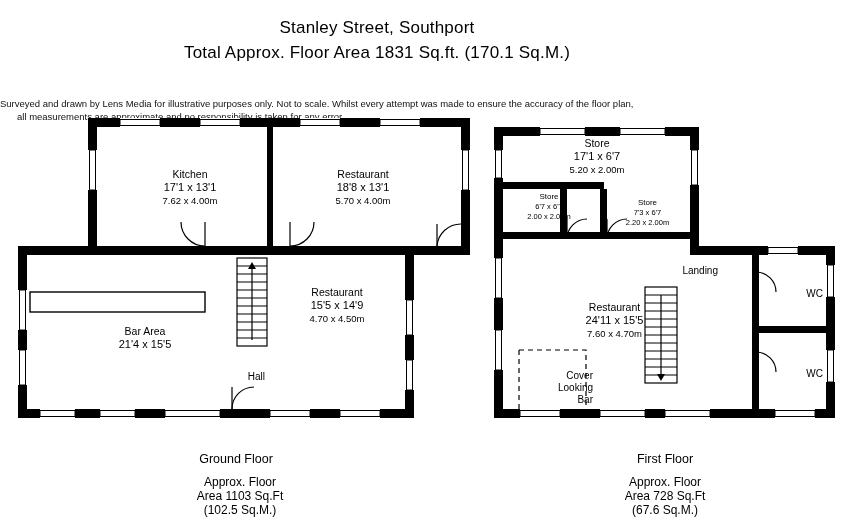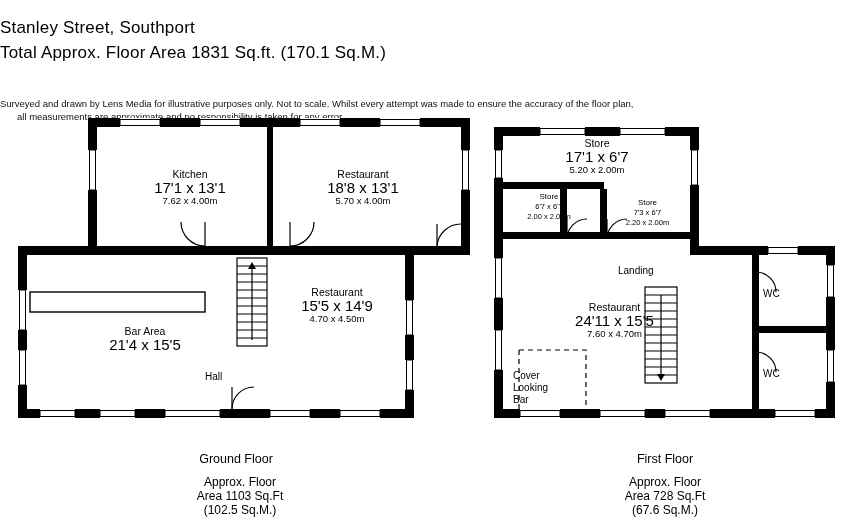--- a/index.html
+++ b/index.html
@@ -16,21 +16,21 @@
     overflow: hidden;
   }
   #page {
     position: relative;
     width: 850px;
     height: 528px;
   }
   .title {
     position: absolute;
     width: 754px;
-    text-align: left;
+    text-align: center;
     font-size: 17px;
     letter-spacing: 0.2px;
   }
   #title-line1 { top: 18px; }
   #title-line2 { top: 43px; }
   .disclaimer {
     position: absolute;
     width: 850px;
     text-align: left;
     font-size: 9.5px;
@@ -53,32 +53,32 @@
   }
 
   .room-label {
     position: absolute;
     text-align: center;
     line-height: 13px;
     font-size: 10px;
     white-space: nowrap;
   }
   .room-label .nm { font-size: 10.5px; }
-  .room-label .d1 { font-size: 15px; }
+  .room-label .d1 { font-size: 11px; }
   .room-label .d2 { font-size: 9.5px; }
 
   .room-label.small .nm { font-size: 8px; }
   .room-label.small .d1 { font-size: 7.5px; }
   .room-label.small .d2 { font-size: 7.5px; }
   .room-label.small { line-height: 10px; }
 
   .plain-label {
     position: absolute;
     font-size: 10px;
-    text-align: left;
+    text-align: right;
     line-height: 12px;
     white-space: nowrap;
   }
   svg { position: absolute; top: 0; left: 0; }
 </style>
 </head>
 <body>
 
 <div id="page">
 

